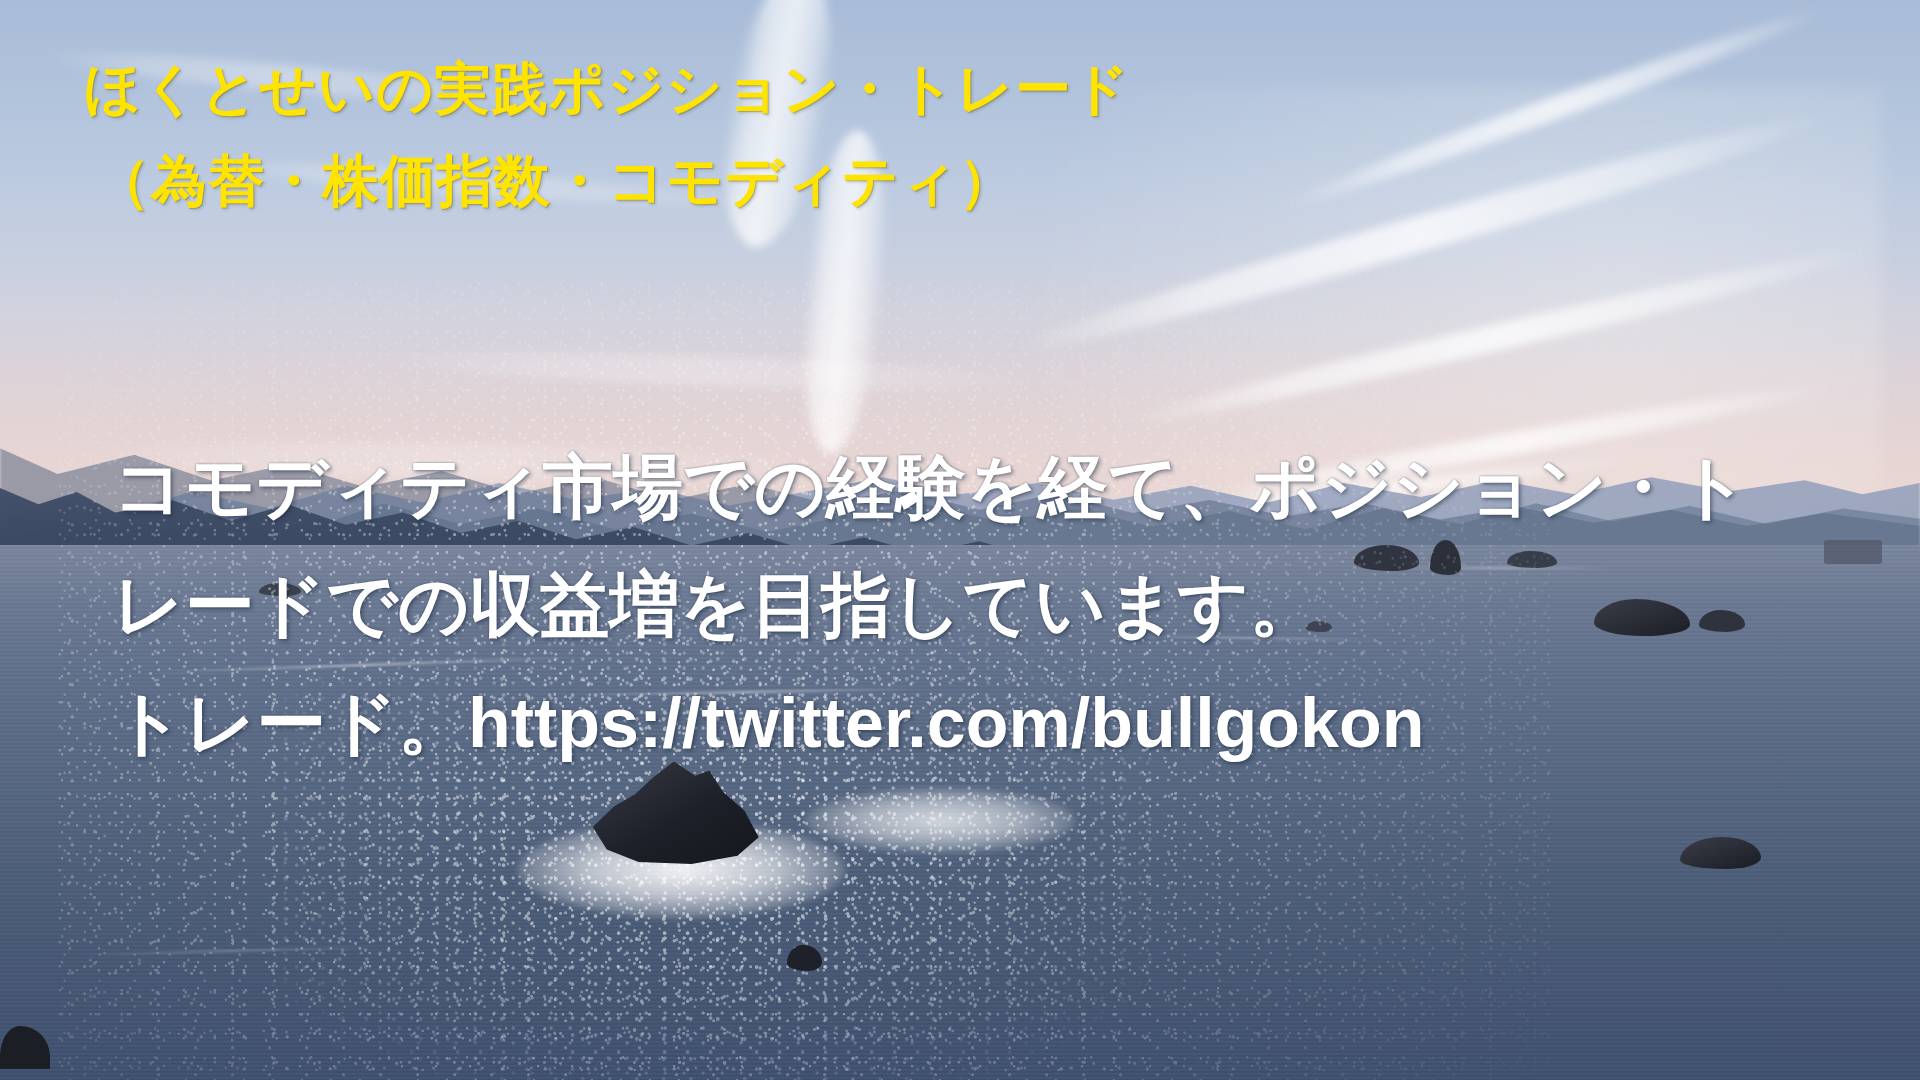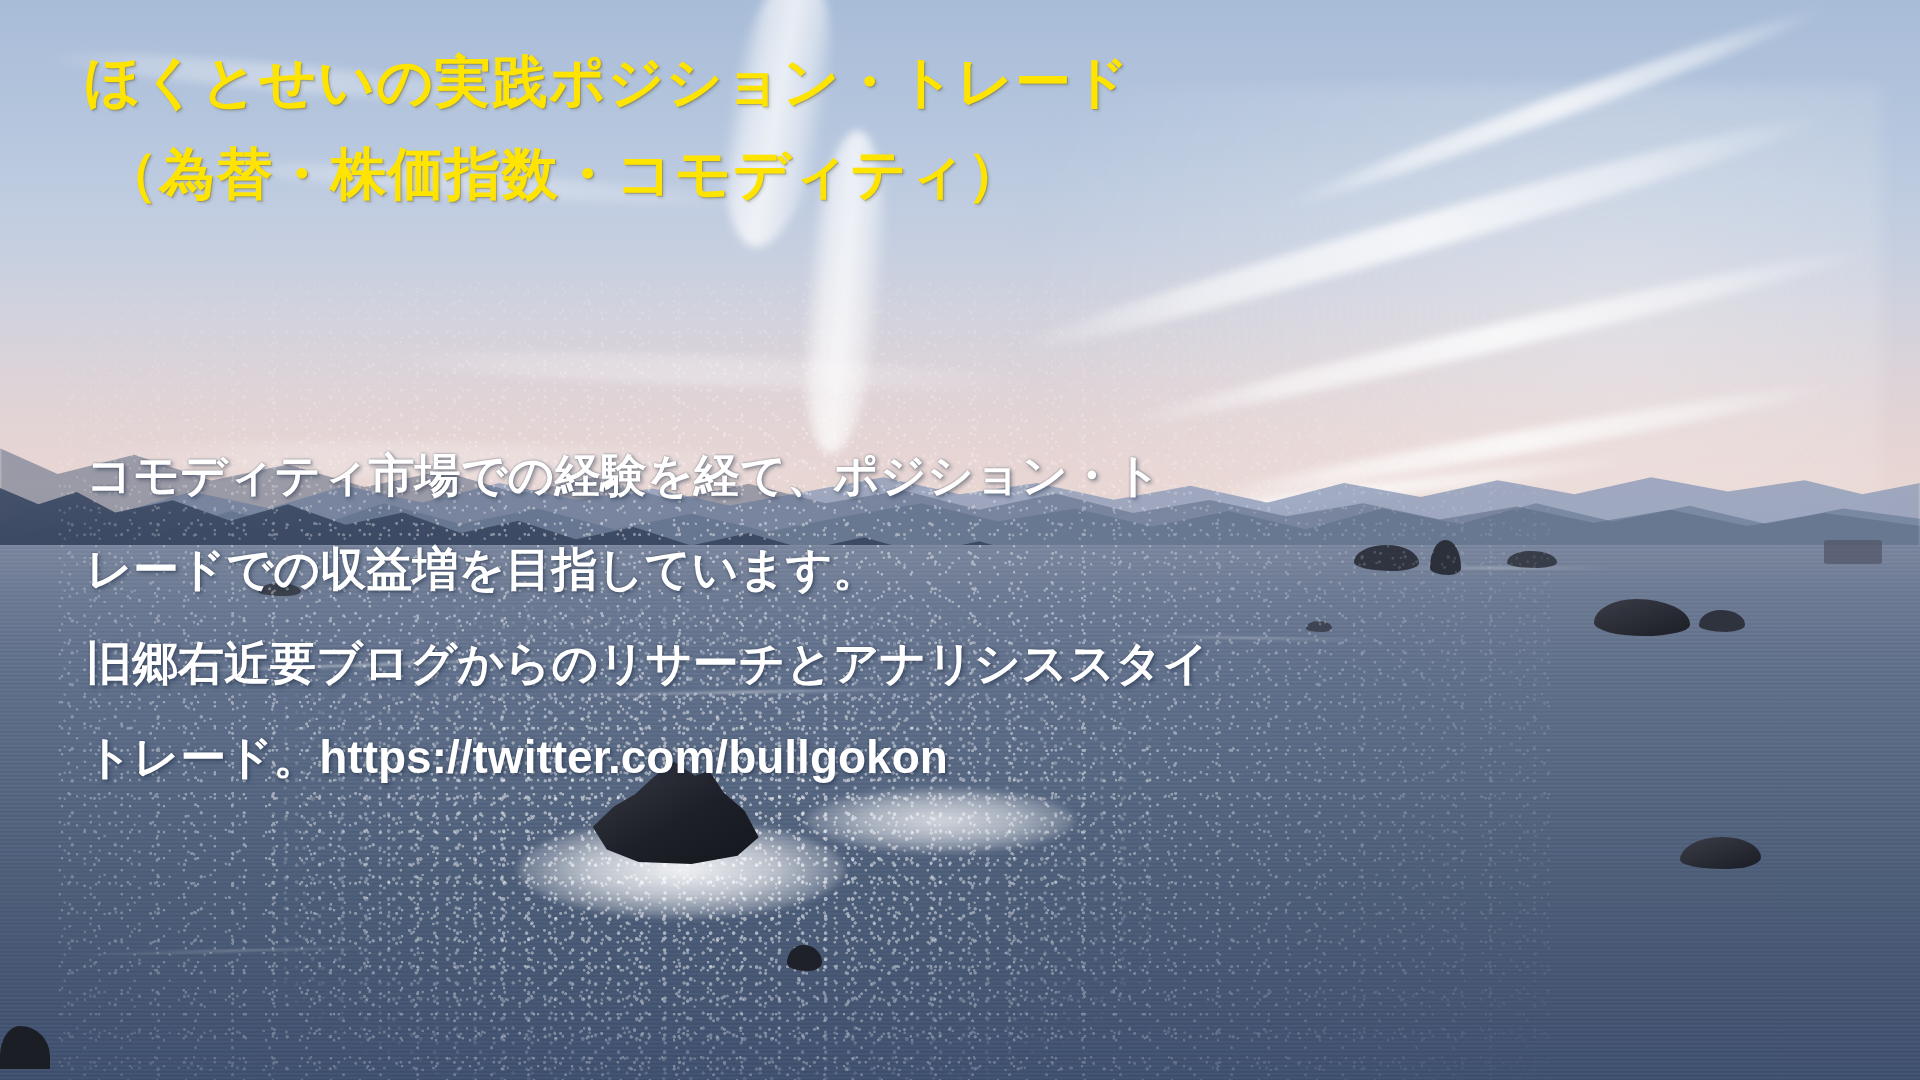--- a/index.html
+++ b/index.html
@@ -305,53 +305,54 @@
   }
 
   
   .overlay {
     position: absolute;
     inset: 0;
   }
   .title-block {
     position: absolute;
     left: 84px;
-    top: 54px;
+    top: 61px;
     width: 1400px;
   }
   .title-line {
     color: #ffe400;
     font-weight: 700;
     font-size: 56px;
     line-height: 1.0;
     letter-spacing: 0.02em;
     white-space: nowrap;
     text-shadow:
        1px 1px 0 rgba(120,110,0,.35),
        2px 2px 3px rgba(60,60,40,.22);
   }
   .title-line.l1 { margin-bottom: 36px; }
-  .title-line.l2 { margin-left: 18px; }
+  .title-line.l2 { margin-left: 10px; }
 
   .body-block {
     position: absolute;
     left: 86px;
     top: 452px;
     width: 1640px;
   }
   .body-line {
     color: #ffffff;
     font-weight: 700;
-    font-size: 46px;
+    font-size: 70px;
     line-height: 1.0;
     margin-bottom: 48px;
     white-space: nowrap;
     text-shadow:
        0 0 2px rgba(30,45,70,.55),
        2px 2px 4px rgba(20,35,60,.45);
+    margin-left: 27px;
   }
   .body-line:last-child { margin-bottom: 0; }
   .url-text {
     font-family: Liberation Sans, sans-serif;
     font-weight: 700;
   }
 </style>
 </head>
 <body>
 
@@ -417,18 +418,17 @@
   <div class="overlay">
 
     <div class="title-block">
       <div class="title-line l1">ほくとせいの実践ポジション・トレード</div>
       <div class="title-line l2">（為替・株価指数・コモディティ）</div>
     </div>
 
     <div class="body-block">
       <div class="body-line">コモディティ市場での経験を経て、ポジション・ト</div>
       <div class="body-line">レードでの収益増を目指しています。</div>
-      <div class="body-line">旧郷右近要ブログからのリサーチとアナリシススタイ</div>
       <div class="body-line"><span>トレード。</span><span class="url-text">https://twitter.com/bullgokon</span></div>
     </div>
 
   </div>
 </div>
 
 </body></html>

